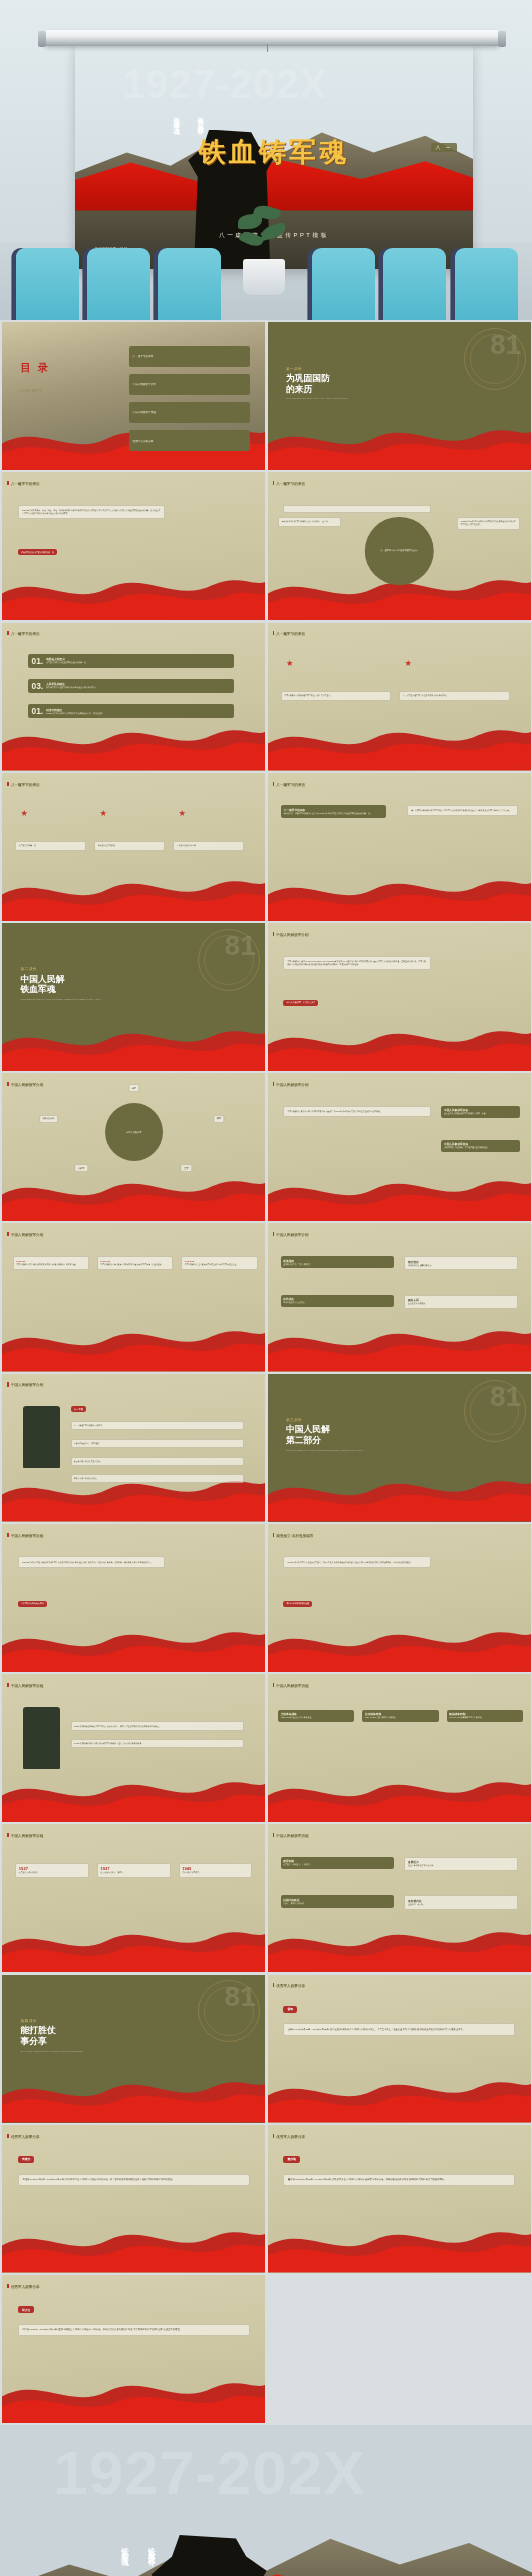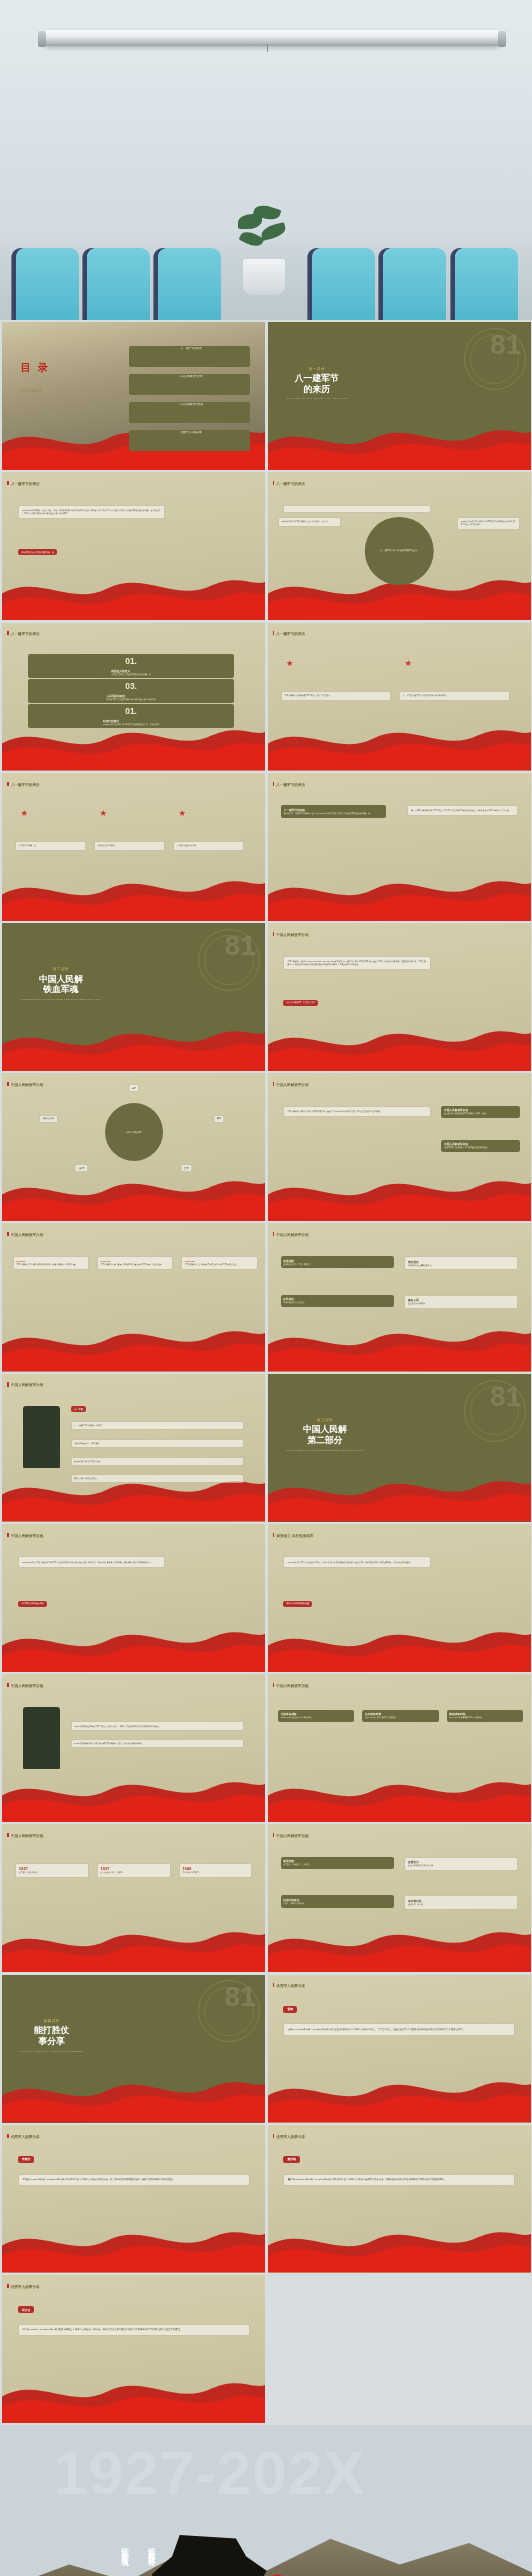--- a/index.html
+++ b/index.html
@@ -39,21 +39,21 @@
     background:linear-gradient(180deg,#76cddd,#4fb6cc); box-shadow:-4.6px 0 0 #3a4566; z-index:8;}
 
   
   .grid { display:grid; grid-template-columns:1fr 1fr; gap:2.1px; padding:2.1px 2.1px;
           background:#d8dde0; }
   .slide { position:relative; width:100%; aspect-ratio:16/9; overflow:hidden;
            background:#cfc8a8; }
 
   
   .bg-khaki { background:linear-gradient(175deg,#d6cfae 0%,#cdc6a3 55%,#c4bc97 100%); }
-  .bg-olive { background:#6c6b3f;text-align:center; }
+  .bg-olive { background:#6c6b3f; }
   .bg-photo { background:linear-gradient(170deg,#cfc6a4 0%,#a39878 40%,#6e6a52 100%); }
 
   
   .wave { position:absolute; left:0; right:0; bottom:0; height:34%; }
   .wave svg { width:100%; height:100%; display:block; }
 
   
   .emblem81 { position:absolute; right:4%; top:6%; font-size:28px; font-weight:bold;
     color:rgba(214,190,120,.30); letter-spacing:-1px; line-height:1; }
   .emblem81.dark { color:rgba(255,255,255,.13); }
@@ -70,21 +70,21 @@
                    margin-right:2.1px; vertical-align:-0.5px;}
 
   
   .sect { position:absolute; left:7%; top:30%; color:#f2ead0; }
   .sect-sm { font-size:3.6px; color:#e8c06b; letter-spacing:0.5px; }
   .sect-lg { font-size:8.8px; font-weight:bold; line-height:1.25; margin-top:2.1px; color:#fff; }
   .sect-en { font-size:2.3px; color:rgba(255,255,255,.45); margin-top:2.6px; letter-spacing:0.2px;}
 
   
   .card { position:absolute; border-radius:2.1px; }
-  .card-olive { background:#6c6b3f; color:#f0ead3;flex-direction:column; }
+  .card-olive { background:#6c6b3f; color:#f0ead3; }
   .card-cream { background:rgba(255,255,255,.55); color:#4a4526; border:0.5px solid rgba(120,110,60,.3); }
   .card-red  { background:#b2302a; color:#fff; }
   .tiny { font-size:1.9px; line-height:1.55; }
   .tiny2 { font-size:2.3px; line-height:1.5; }
   .hd { font-size:2.7px; font-weight:bold; }
   .num { font-family:"Liberation Sans",sans-serif; font-weight:bold; }
 
   .star { color:#c8342c; }
   .wm { position:absolute; right:3.1px; bottom:2.6px; font-size:3.1px; font-weight:bold;
         color:rgba(190,60,50,.55); letter-spacing:0.3px; font-style:italic;}
@@ -114,20 +114,35 @@
 </style>
 </head>
 <body>
 
 <div class="page">
 
   <div class="mockup">
     <div class="room-wall"></div>
     <div class="room-floor"></div>
 
+    <div class="screen-canvas">
+      <div class="mountain"></div>
+      <div class="cov-years">1927-202X</div>
+      <div class="redflag"></div>
+      <div class="soldier"></div>
+      <div class="cov-cn">铁血铸军魂</div>
+      <div class="cov-vert" style="left:30%;">铁骨铮铮</div>
+      <div class="cov-vert" style="left:24%;">铁血军魂</div>
+      <div class="cov-badge">八 一</div>
+      <div class="cov-sub">八一建军节党政宣传PPT模板</div>
+      <div class="cov-note">
+        <div>热烈庆祝中国人民解</div>
+        <div>放军建军9X周年</div>
+      </div>
+    </div>
 
     <div class="screen-pull"></div>
     <div class="screen-bar"></div>
 
     <div class="plant-leaves">
       <span class="leaf" style="left:5.2px;top:10.3px;width:24px;height:14.5px;"></span>
       <span class="leaf" style="left:20.7px;top:2.1px;width:26px;height:13.4px;transform:rotate(18deg);"></span>
       <span class="leaf" style="left:28px;top:20.7px;width:25px;height:13.4px;transform:rotate(-14deg);"></span>
       <span class="leaf" style="left:7.2px;top:29px;width:23px;height:12.4px;transform:rotate(26deg);"></span>
     </div>
@@ -163,21 +178,21 @@
           <span>优秀军人故事分享</span>
         </div>
         <div class="wm">ruquol</div>
       </div>
       <div class="slide bg-olive">
         <div class="emblem81 dark">8 1</div>
         <div class="rings"></div>
         <div class="sect">
           <div class="sect-sm">第一部分</div>
           <div class="sect-lg">
-            <div>八一建军节</div>
+            <div>为巩固国防</div>
             <div>的来历</div>
           </div>
           <div class="sect-en">THE ORIGIN OF THE ARMY DAY ON AUGUST 1ST</div>
         </div>
         <div class="wave">
           <svg viewBox="0 0 100 30" preserveAspectRatio="none">
             <path d="M0,14 C14,2 26,22 40,11 C54,0 66,20 80,9 C90,2 96,10 100,7 L100,30 L0,30 Z" fill="#c0281f"></path>
             <path d="M0,20 C16,9 28,27 44,17 C58,8 72,24 86,15 C93,11 97,16 100,14 L100,30 L0,30 Z" fill="#e02217"></path>
           </svg>
         </div>

